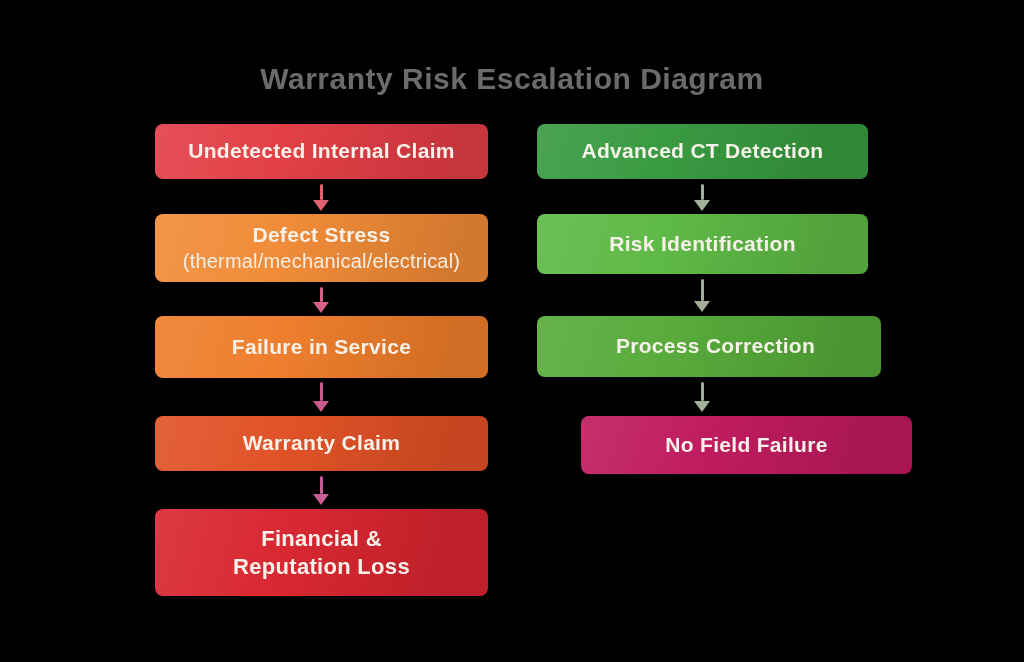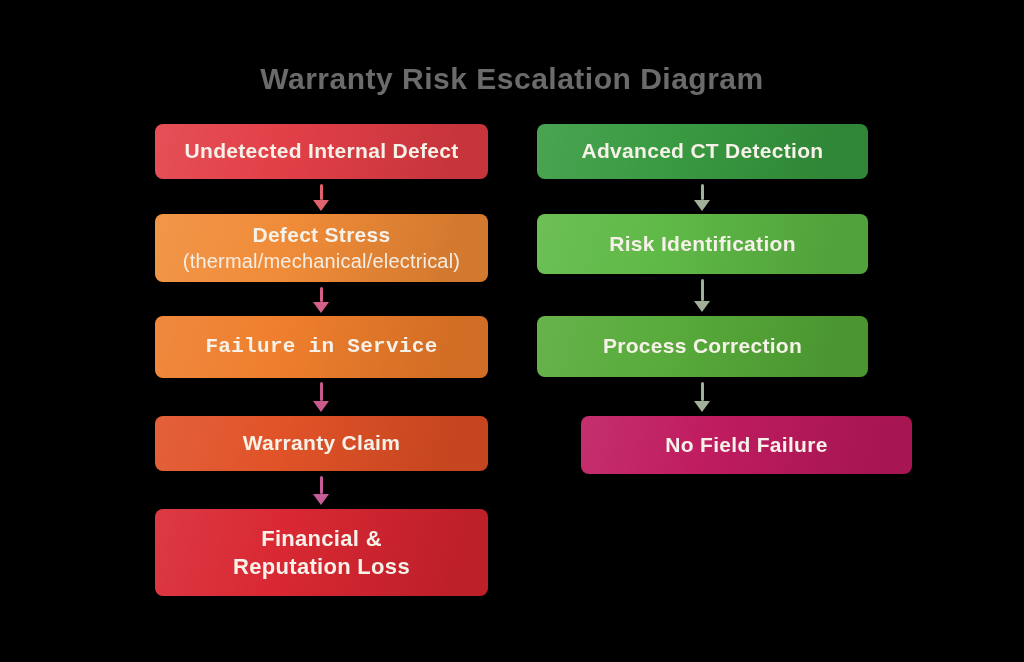--- a/index.html
+++ b/index.html
@@ -39,29 +39,29 @@
     position:absolute;inset:0;border-radius:inherit;pointer-events:none;
     background:linear-gradient(105deg, rgba(255,255,255,0.10), rgba(255,255,255,0.02) 38%, rgba(0,0,0,0.12) 88%);
   }
   .box .line{position:relative;z-index:1;line-height:1.25;}
   .box .subline{position:relative;z-index:1;font-size:20px;font-weight:normal;letter-spacing:0.2px;line-height:1.3;opacity:0.97;}
 
   
   .col-left{left:155px;width:333px;}
   .l1{top:124px;height:55px;}
   .l2{top:214px;height:68px;}
-  .l3{top:316px;height:62px;font-family:Liberation Mono, monospace;}
+  .l3{top:316px;height:62px;}
   .l4{top:416px;height:55px;}
   .l5{top:509px;height:87px;font-size:22px;}
 
   
   .col-right{left:537px;width:331px;}
   .r1{top:124px;height:55px;}
   .r2{top:214px;height:60px;}
-  .r3{top:316px;height:61px;}
+  .r3{top:316px;height:61px;padding-left:13px;}
   .r4{top:416px;height:58px;}
 
   
   .arrow{
     position:absolute;
     width:18px;
     display:flex;flex-direction:column;align-items:center;
   }
   .arrow .shaft{width:3px;flex:1;background:currentColor;border-radius:2px;}
   .arrow .head{
@@ -81,21 +81,21 @@
   .ra3{top:382px;height:30px;}
 </style>
 </head>
 <body>
 
 <div class="stage">
 
   <div class="title" style="color: rgb(107, 107, 107);">Warranty Risk Escalation Diagram</div>
 
   <div class="box col-left l1" style="background-color: rgb(226, 60, 68);">
-    <span class="line">Undetected Internal Defect</span>
+    <span class="line">Undetected Internal Claim</span>
   </div>
 
   <div class="arrow ax-left la1" style="color: rgb(224, 98, 111);">
     <span class="shaft"></span>
       <span class="head"></span>
   </div>
 
   <div class="box col-left l2" style="background-color: rgb(240, 138, 53);">
     <span class="line">Defect Stress</span>
     <span class="subline">(thermal/mechanical/electrical)</span>

